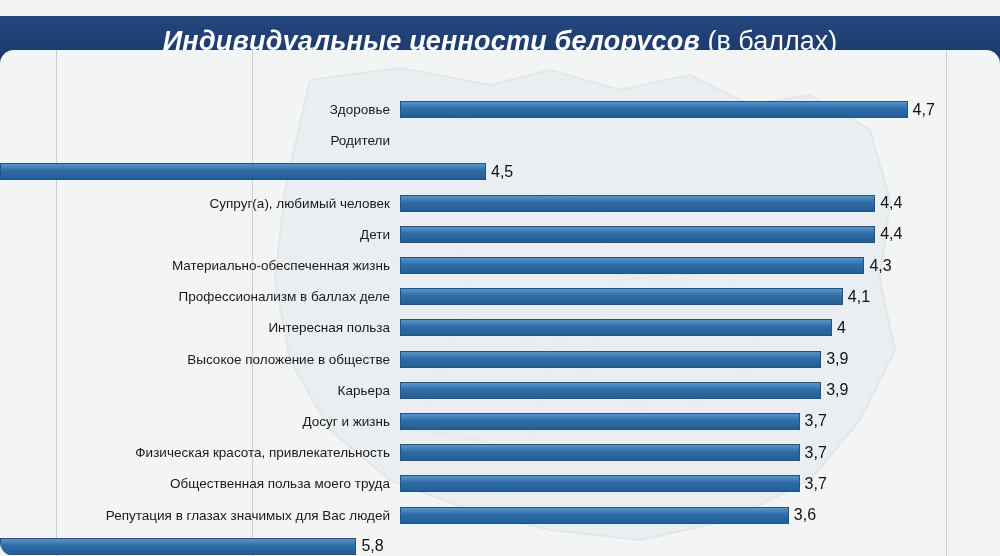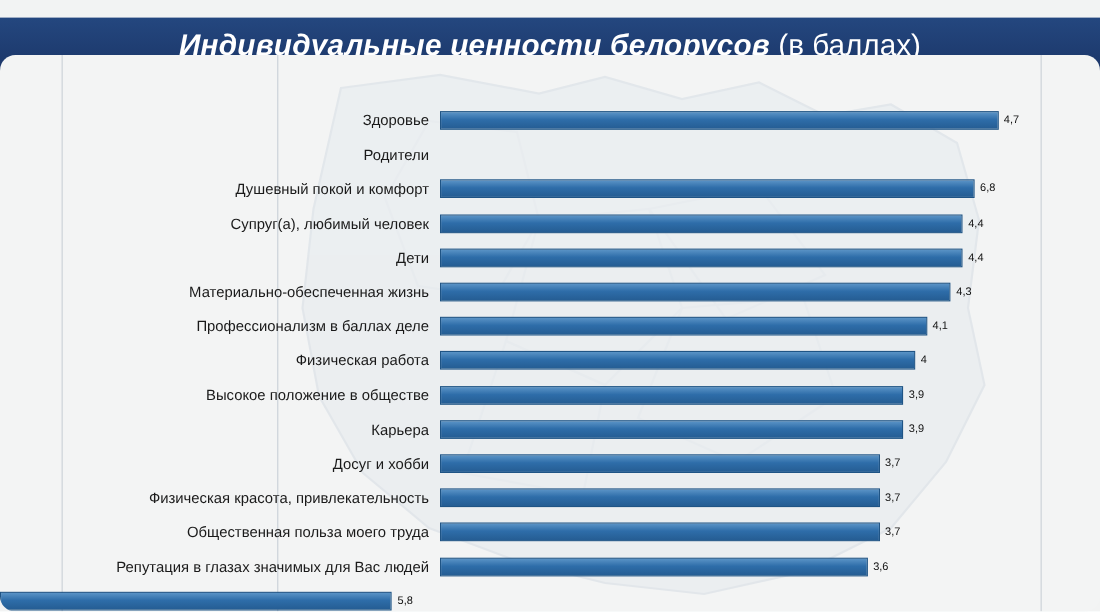--- a/index.html
+++ b/index.html
@@ -105,21 +105,21 @@
     align-items: center;
   }
   .bar {
     height: 17px;
     background: #2e6fae;
     background: linear-gradient(180deg, #5a93c6 0%, #2e6da9 45%, #255d93 100%);
     border: 1px solid #1f5485;
     box-sizing: border-box;
   }
   .bar-value {
-    font-size: 10px;
+    font-size: 16px;
     color: #111111;
     margin-left: 5px;
     white-space: nowrap;
   }
 
   
   .vgrid {
     position: absolute;
     top: 0;
     width: 1px;
@@ -160,24 +160,23 @@
           <div class="row-label">Здоровье</div>
           <div class="bar-wrap">
             <div class="bar" style="width: 507.6px;"></div>
             <div class="bar-value">4,7</div>
           </div>
         </div>
         <div class="row">
           <div class="row-label">Родители</div>
         </div>
         <div class="row">
-          <div class="row-label">Душевный покой и комфорт</div>
           <div class="bar-wrap">
             <div class="bar" style="width: 486px;"></div>
-            <div class="bar-value">6,8</div>
+            <div class="bar-value">4,5</div>
           </div>
         </div>
         <div class="row">
           <div class="row-label">Супруг(а), любимый человек</div>
           <div class="bar-wrap">
             <div class="bar" style="width: 475.2px;"></div>
             <div class="bar-value">4,4</div>
           </div>
         </div>
         <div class="row">
@@ -195,42 +194,42 @@
           </div>
         </div>
         <div class="row">
           <div class="row-label">Профессионализм в баллах деле</div>
           <div class="bar-wrap">
             <div class="bar" style="width: 442.8px;"></div>
             <div class="bar-value">4,1</div>
           </div>
         </div>
         <div class="row">
-          <div class="row-label">Физическая работа</div>
+          <div class="row-label">Интересная польза</div>
           <div class="bar-wrap">
             <div class="bar" style="width: 432px;"></div>
             <div class="bar-value">4</div>
           </div>
         </div>
         <div class="row">
           <div class="row-label">Высокое положение в обществе</div>
           <div class="bar-wrap">
             <div class="bar" style="width: 421.2px;"></div>
             <div class="bar-value">3,9</div>
           </div>
         </div>
         <div class="row">
           <div class="row-label">Карьера</div>
           <div class="bar-wrap">
             <div class="bar" style="width: 421.2px;"></div>
             <div class="bar-value">3,9</div>
           </div>
         </div>
         <div class="row">
-          <div class="row-label">Досуг и хобби</div>
+          <div class="row-label">Досуг и жизнь</div>
           <div class="bar-wrap">
             <div class="bar" style="width: 399.6px;"></div>
             <div class="bar-value">3,7</div>
           </div>
         </div>
         <div class="row">
           <div class="row-label">Физическая красота, привлекательность</div>
           <div class="bar-wrap">
             <div class="bar" style="width: 399.6px;"></div>
             <div class="bar-value">3,7</div>

